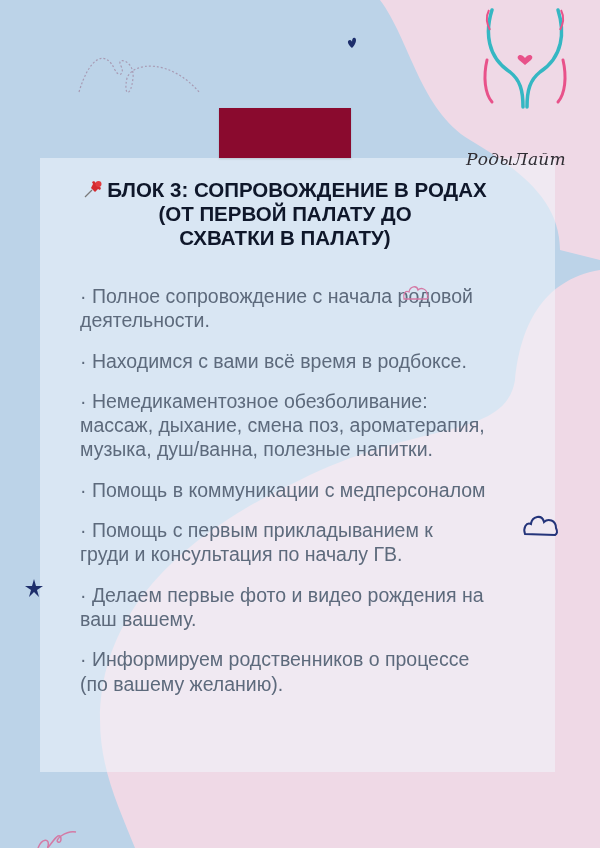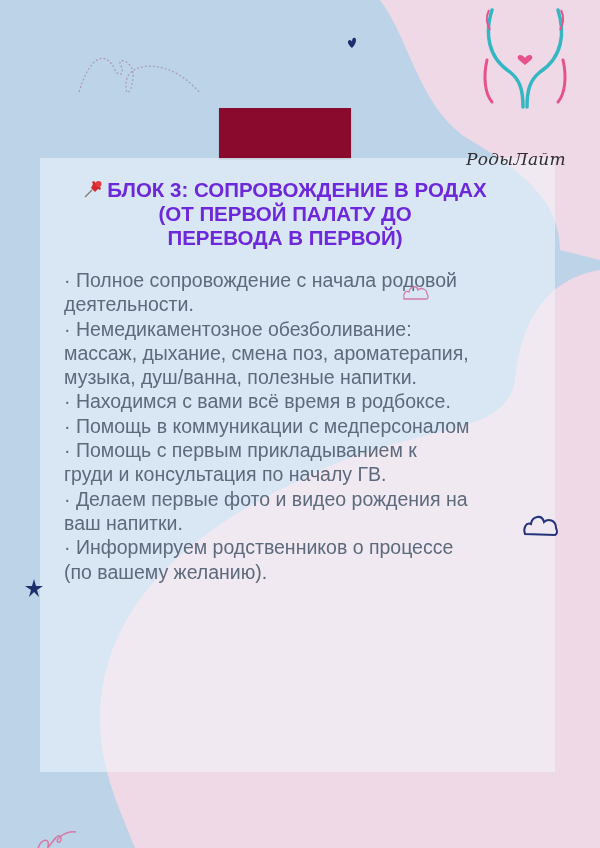--- a/index.html
+++ b/index.html
@@ -13,29 +13,29 @@
       position: absolute; left: 40px; top: 158px; width: 515px; height: 614px;
       background: rgba(240, 246, 252, 0.55);
     }
     .tape {
       position: absolute; left: 219px; top: 108px; width: 132px; height: 50px;
       background: #8a0a2e; z-index: 3;
       box-shadow: 0 1px 2px rgba(0,0,0,0.15);
     }
     .title {
       position: absolute; left: 50px; top: 178px; width: 470px;
-      text-align: center; color: #6d28d9; font-weight: bold;
+      text-align: center; color: #0f172a; font-weight: bold;
       font-size: 20.5px; line-height: 24px; z-index: 4;
     }
     .title .pin { display: inline-block; width: 20px; height: 20px; vertical-align: -2px; margin-right: 4px; }
     .body-list {
       position: absolute; left: 64px; top: 268px; width: 480px;
       color: #5d6a7c; font-size: 19.5px; line-height: 24.3px; z-index: 4;
     }
-    .body-list p { margin: 0; }
+    .body-list p { margin: 16px; }
     .deco { position: absolute; z-index: 5; }
     .logo { position: absolute; left: 465px; top: 2px; width: 120px; height: 130px; z-index: 5; }
     .logo-text {
       position: absolute; left: 456px; top: 107px; width: 120px; text-align: center;
       font-family: "DejaVu Serif", serif; font-style: italic; font-size: 17px;
       color: #2f2d33; z-index: 6; letter-spacing: 0.3px; margin-top: 42px;
     }
   </style>
 </head>
 <body>
@@ -84,25 +84,25 @@
 
 <div class="title">
   <div>
     <svg class="pin" viewBox="0 0 20 20">
       <line x1="2" y1="18" x2="9" y2="11" stroke="#7a7a7a" stroke-width="1.2"></line>
       <path d="M8 9 L12 13 L15 10 L17 11 L18 9 L11 2 L9 3 L10 5 Z" fill="#d42a2f"></path>
       <circle cx="15.5" cy="5" r="3" fill="#e23b3f"></circle>
     </svg><span>БЛОК 3: СОПРОВОЖДЕНИЕ В РОДАХ</span>
   </div>
   <div>(ОТ ПЕРВОЙ ПАЛАТУ ДО</div>
-  <div>ПЕРЕВОДА В ПЕРВОЙ)</div>
+  <div>СХВАТКИ В ПАЛАТУ)</div>
 </div>
 
 <div class="body-list">
   <p><span>· Полное сопровождение с начала родовой</span><br><span>деятельности.</span></p>
+  <p><span>· Находимся с вами всё время в родбоксе.</span></p>
   <p><span>· Немедикаментозное обезболивание:</span><br><span>массаж, дыхание, смена поз, ароматерапия,</span><br><span>музыка, душ/ванна, полезные напитки.</span></p>
-  <p><span>· Находимся с вами всё время в родбоксе.</span></p>
   <p><span>· Помощь в коммуникации с медперсоналом</span></p>
   <p><span>· Помощь с первым прикладыванием к</span><br><span>груди и консультация по началу ГВ.</span></p>
-  <p><span>· Делаем первые фото и видео рождения на</span><br><span>ваш напитки.</span></p>
+  <p><span>· Делаем первые фото и видео рождения на</span><br><span>ваш вашему.</span></p>
   <p><span>· Информируем родственников о процессе</span><br><span>(по вашему желанию).</span></p>
   <p><br></p>
 </div>
 
 </body></html>

